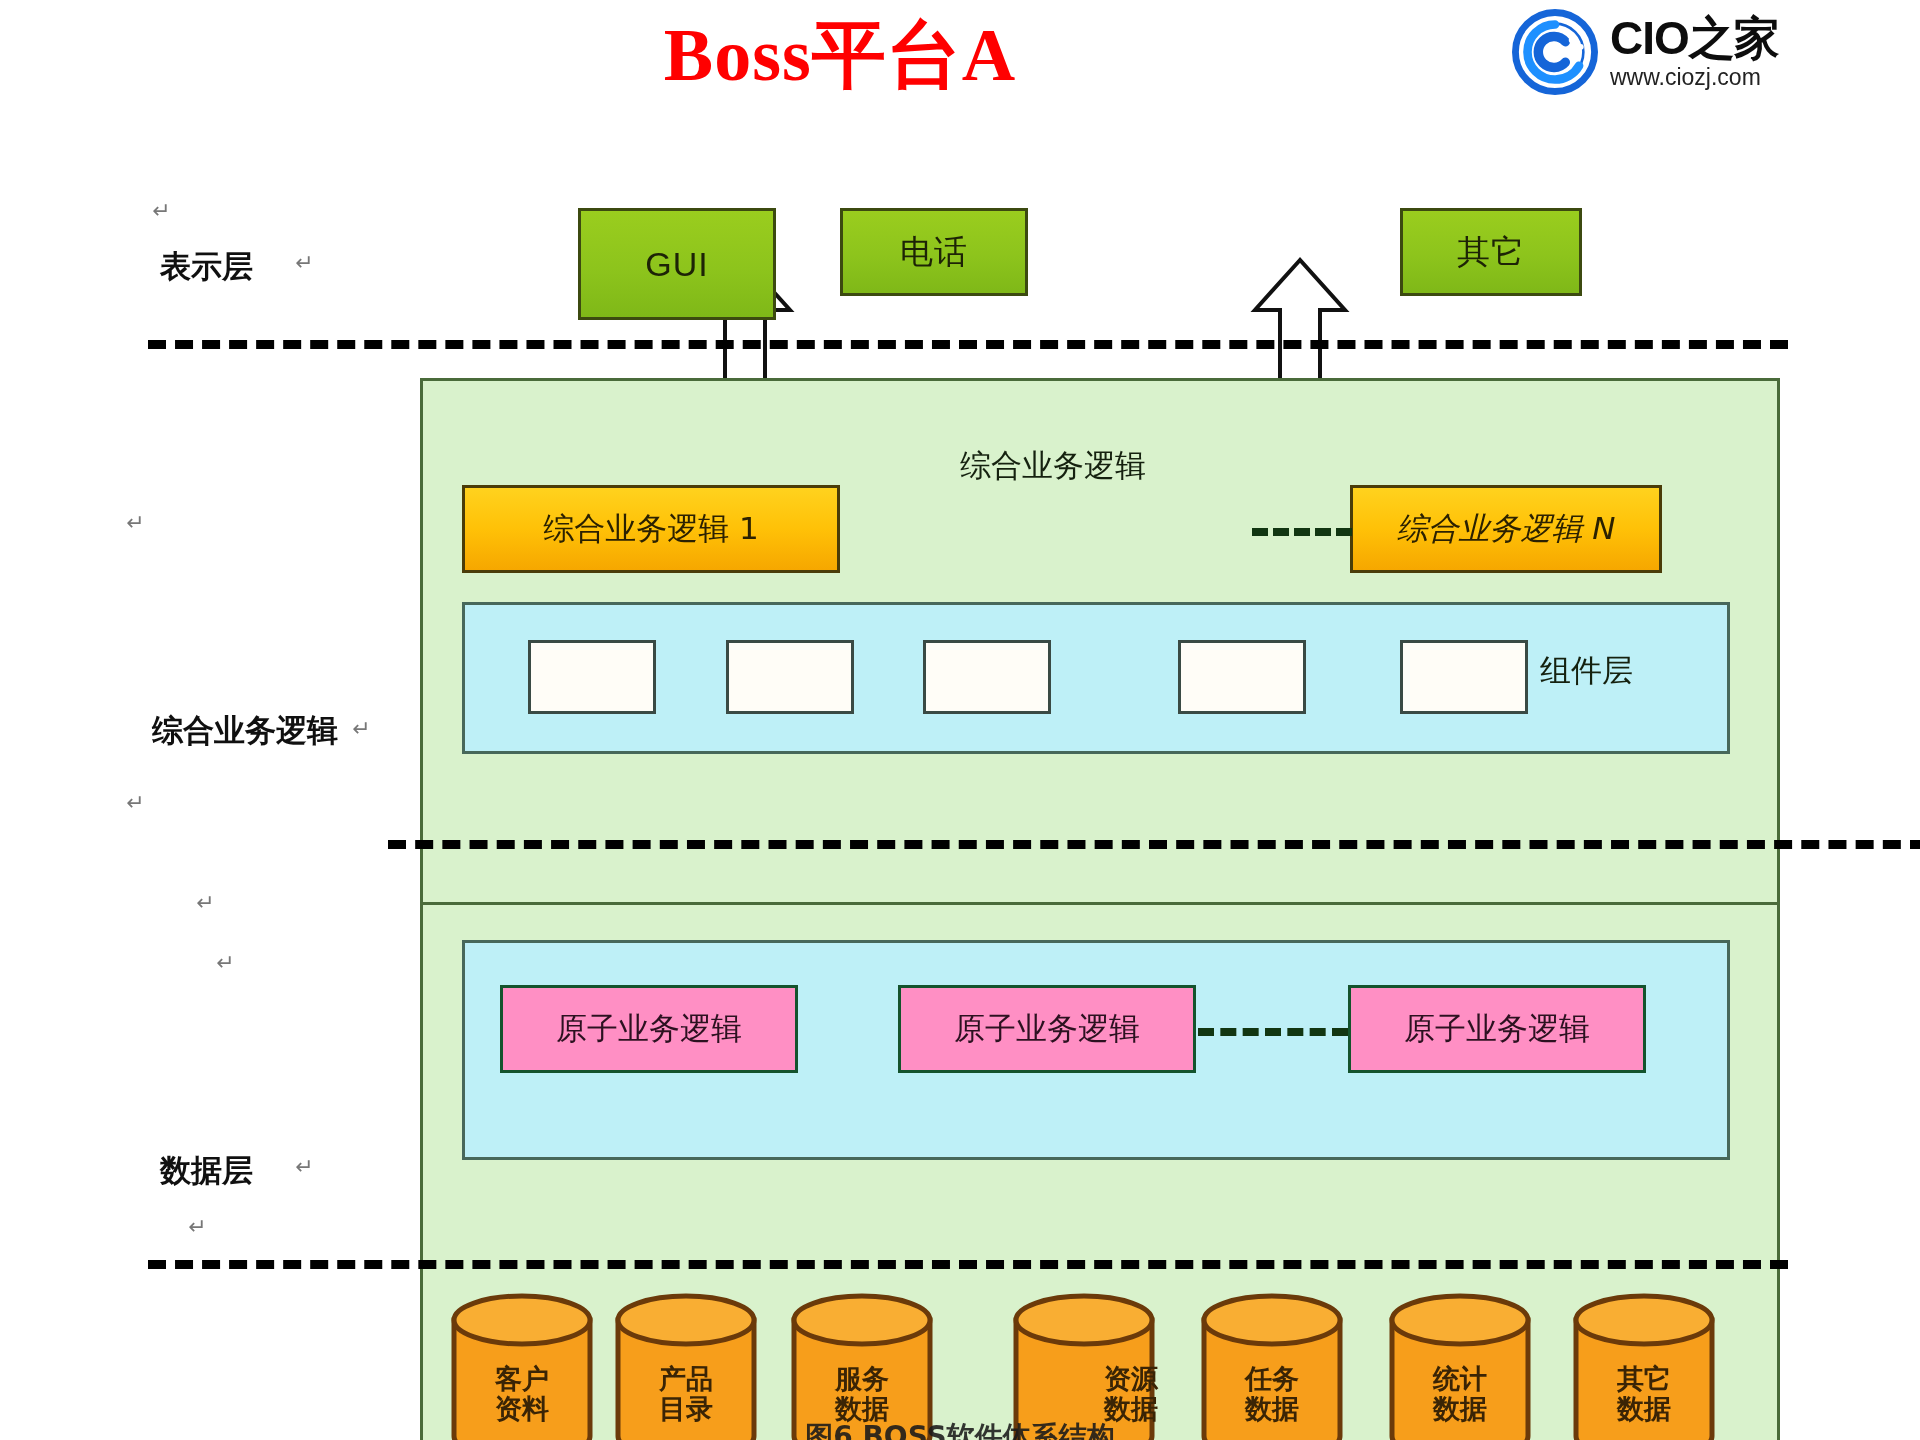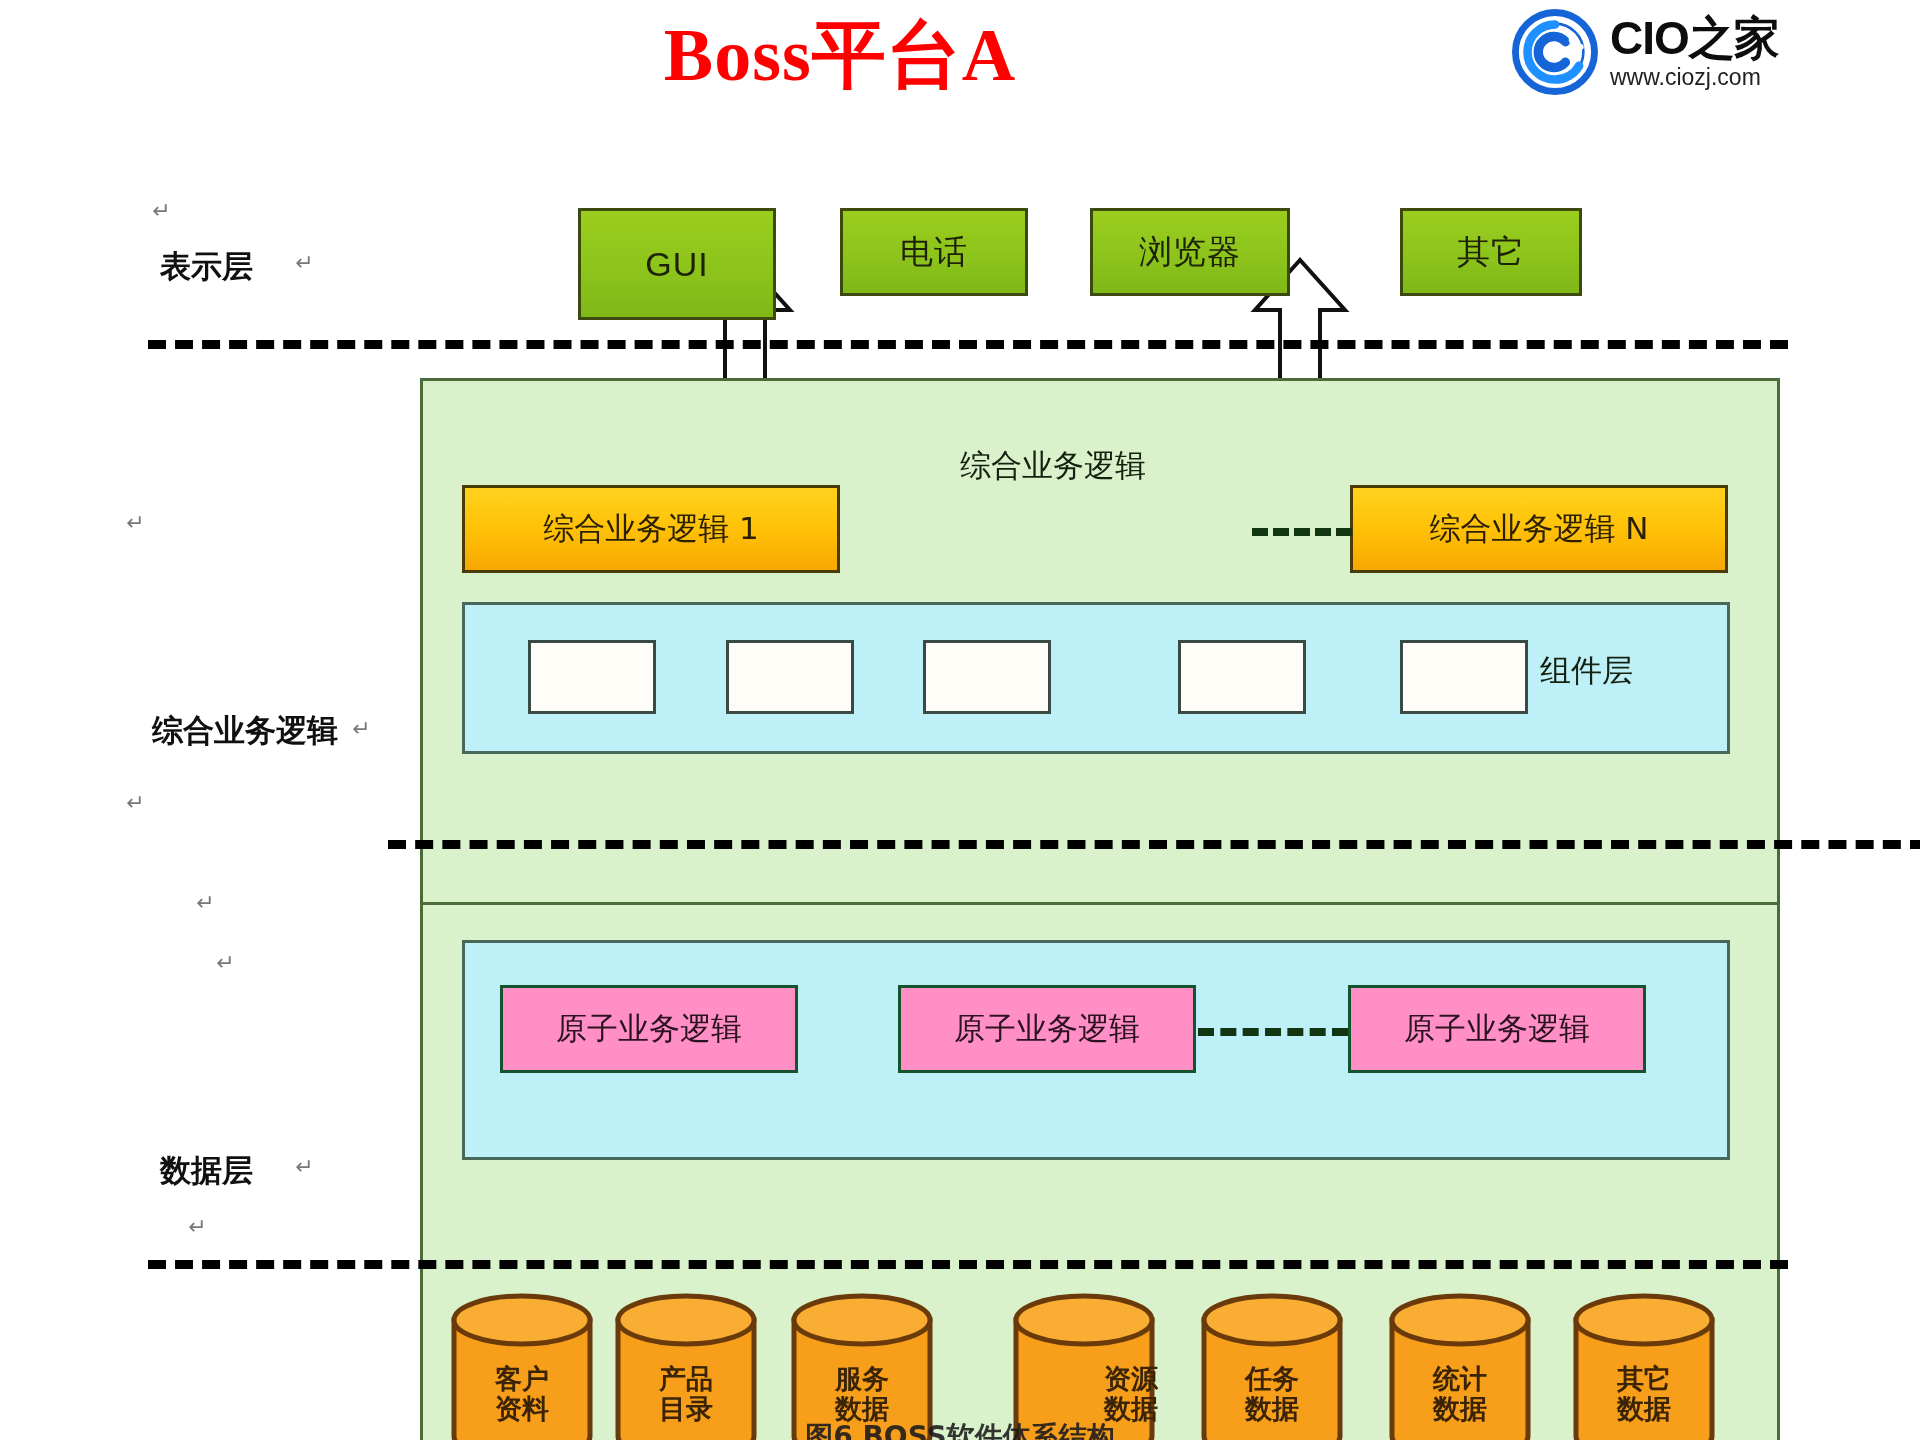--- a/index.html
+++ b/index.html
@@ -244,30 +244,29 @@
     <div class="pilcrow" style="left:200px; top:580px;"></div>
     <div class="pilcrow" style="left:196px; top:740px;">↵</div>
     <div class="pilcrow" style="left:216px; top:800px;">↵</div>
 
     <div class="row-label" style="left:160px; top:1000px;">数据层</div>
     <div class="pilcrow" style="left:295px; top:1004px;">↵</div>
     <div class="pilcrow" style="left:188px; top:1064px;">↵</div>
 
     <div class="pres-box latin" style="left:578px; top:58px; width:198px; height:112px;">GUI</div>
     <div class="pres-box" style="left:840px; top:58px; width:188px; height:88px;">电话</div>
-    <div class="pres-box" style="left:1090px; top:58px; width:200px; height:88px;">浏览器</div>
     <div class="pres-box" style="left:1400px; top:58px; width:182px; height:88px;">其它</div>
 
     <div class="sep-dash" style="left:148px; top:190px; width:1640px;"></div>
 
     <div class="green-panel" style="left:420px; top:228px; width:1360px; height:585px;"></div>
     <div class="panel-caption" style="left:960px; top:295px;">综合业务逻辑</div>
 
     <div class="orange-box" style="left:462px; top:335px; width:378px; height:88px;">综合业务逻辑 1</div>
-    <div class="orange-box" style="left:1350px; top:335px; width:378px; height:88px;">综合业务逻辑 N</div>
+    <div class="orange-box" style="left:1350px; top:335px; width:312px; height:88px;font-style:italic;">综合业务逻辑 N</div>
     <div class="mini-dash" style="left:1252px; top:378px; width:100px;"></div>
 
     <div class="cyan-band" style="left:462px; top:452px; width:1268px; height:152px;"></div>
     <div class="panel-caption" style="left:1540px; top:500px;">组件层</div>
 
     <div class="comp-cell" style="left:528px; top:490px; width:128px; height:74px;"></div>
     <div class="comp-cell" style="left:726px; top:490px; width:128px; height:74px;"></div>
     <div class="comp-cell" style="left:923px; top:490px; width:128px; height:74px;"></div>
     <div class="comp-cell" style="left:1178px; top:490px; width:128px; height:74px;"></div>
     <div class="comp-cell" style="left:1400px; top:490px; width:128px; height:74px;"></div>

